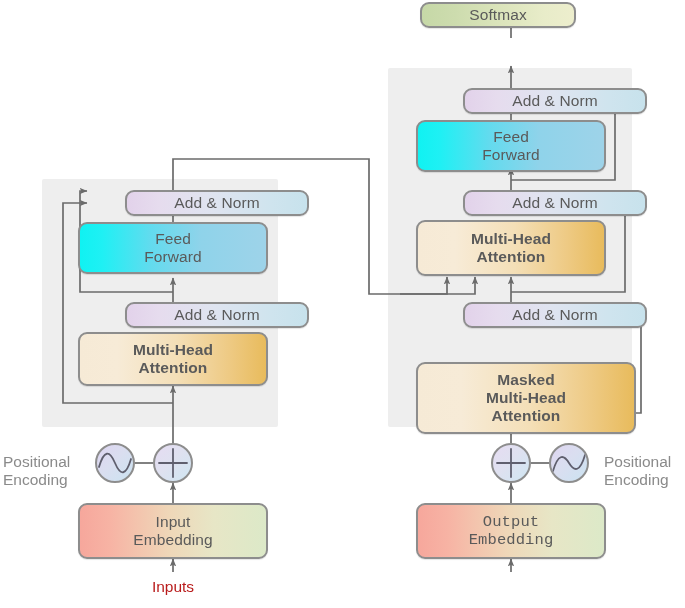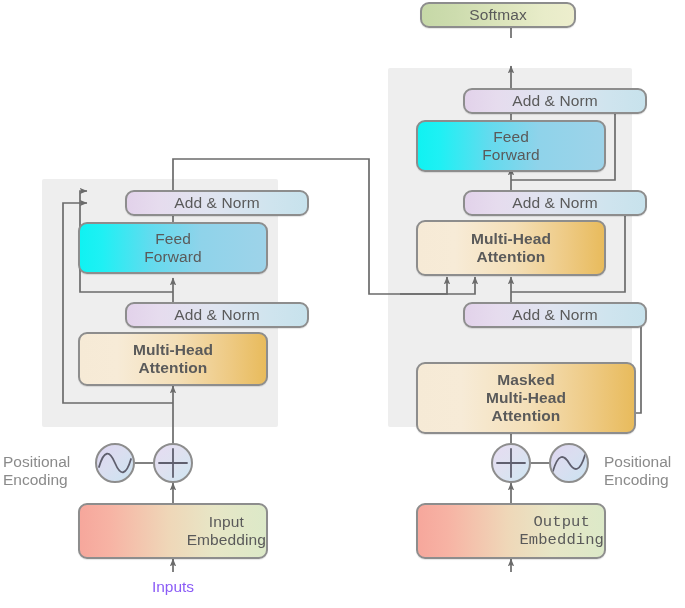--- a/index.html
+++ b/index.html
@@ -52,21 +52,20 @@
   .g-feedforward {
     background: linear-gradient(to right, #10f2f2 0%, #1ff0f4 12%, #62dbee 38%, #8fd3ea 65%, #9ed3e9 100%);
     text-align: center;
   }
   .g-attention {
     background: linear-gradient(to right, #f6ead6 0%, #f7ebd7 20%, #f4dfb7 52%, #eeca84 80%, #e8bb5c 100%);
     font-weight: bold;
   }
   .g-embedding {
     background: linear-gradient(to right, #f6a79c 0%, #f7b3a4 16%, #efd7b8 48%, #e7e6c6 72%, #dce9c8 100%);
-    justify-content: flex-end;
   }
   .g-linear {
     background: linear-gradient(to right, #eedcee 0%, #e9dcf0 20%, #ddE2F0 50%, #cfe3ef 80%, #c9e3ef 100%);
   }
   .g-softmax {
     background: linear-gradient(to right, #c6d8a7 0%, #cddcae 22%, #dde5bd 55%, #e8ecc9 80%, #edeecd 100%);
   }
 
   .circ {
     position: absolute;
@@ -87,21 +86,21 @@
 
   .sidelabel {
     position: absolute;
     color: #8a8a8a;
     font-size: 15.5px;
     line-height: 1.2;
     white-space: pre-line;
   }
   .botlabel {
     position: absolute;
-    color: #8b5cf6;
+    color: #b91c1c;
     font-size: 15.5px;
     white-space: nowrap;
   }
 </style>
 </head>
 <body>
 
 <div id="stage">
 
   <div class="stack-bg" style="left:42px; top:179px; width:236px; height:248px;"></div>

